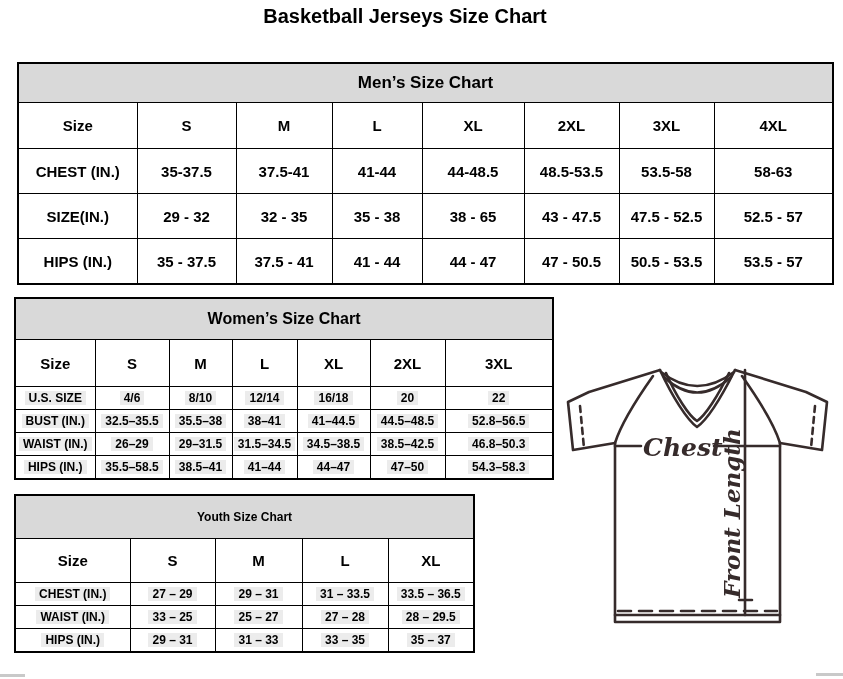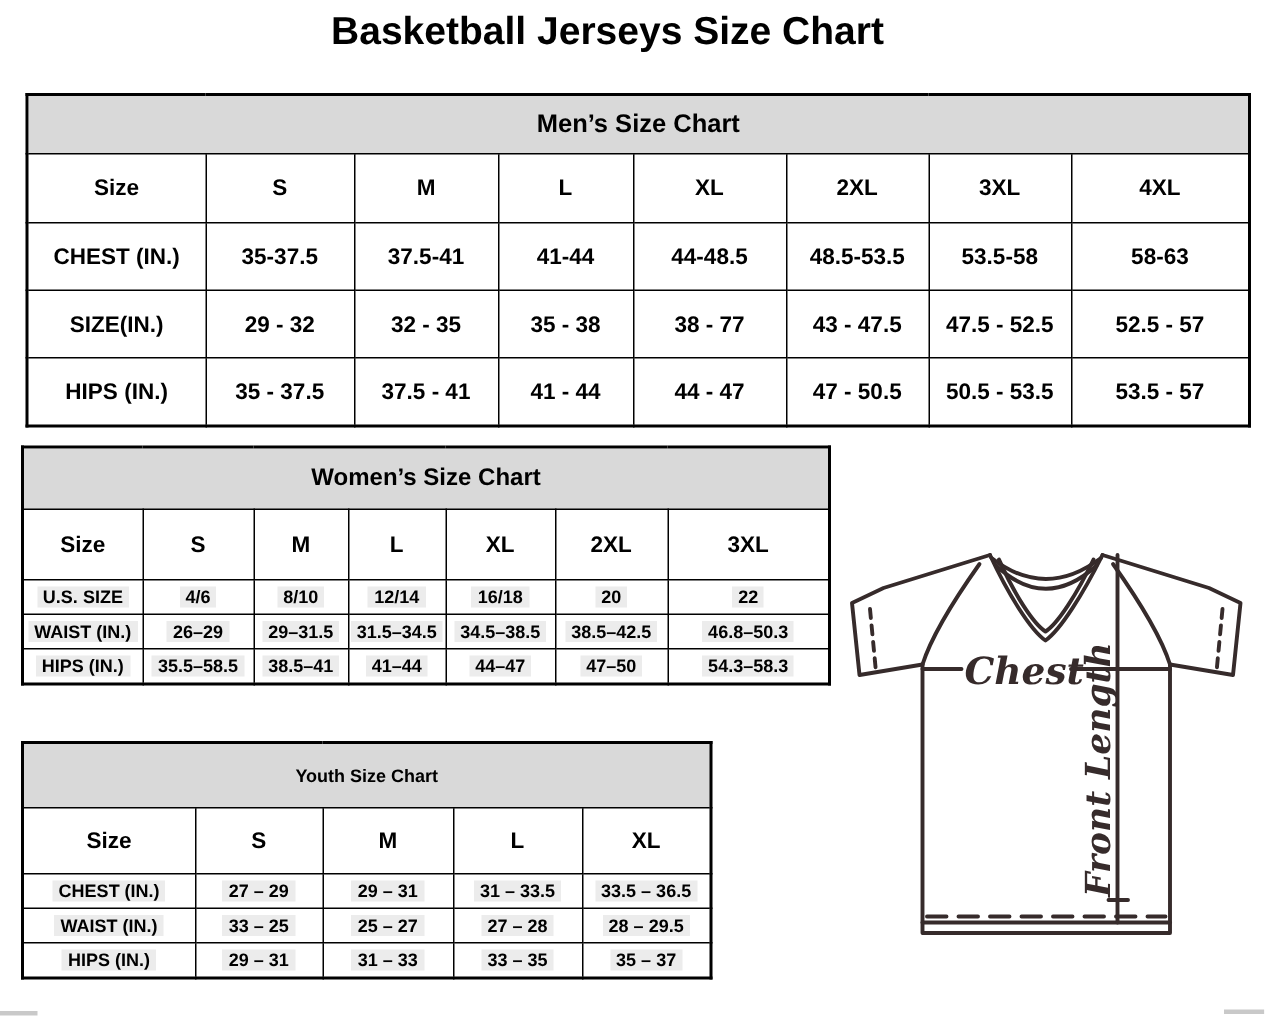--- a/index.html
+++ b/index.html
@@ -2,21 +2,21 @@
 <html><head>
 <meta charset="utf-8">
 <style>
   html,body { margin:0; padding:0; background:#fff; }
   .page {
     position:relative; width:843px; height:679px; background:#ffffff;
     font-family:"Liberation Sans", sans-serif; color:#000; overflow:hidden;
   }
   .page-title {
     position:absolute; top:5px; left:0; width:810px; text-align:center;
-    font-size:26px; font-weight:bold;
+    font-size:20px; font-weight:bold;
   }
   table.sizechart {
     position:absolute; border-collapse:collapse; table-layout:fixed;
     border:2px solid #000;
   }
   table.sizechart th, table.sizechart td {
     border:1px solid #000; text-align:center; vertical-align:middle;
     padding:0; font-weight:bold; overflow:hidden; white-space:nowrap;
   }
   .chart-title-row th { background:#d9d9d9; }
@@ -87,21 +87,21 @@
       <td>44-48.5</td>
       <td>48.5-53.5</td>
       <td>53.5-58</td>
       <td>58-63</td>
     </tr>
     <tr class="data-row">
       <th>SIZE(IN.)</th>
       <td>29 - 32</td>
       <td>32 - 35</td>
       <td>35 - 38</td>
-      <td>38 - 77</td>
+      <td>38 - 65</td>
       <td>43 - 47.5</td>
       <td>47.5 - 52.5</td>
       <td>52.5 - 57</td>
     </tr>
     <tr class="data-row">
       <th>HIPS (IN.)</th>
       <td>35 - 37.5</td>
       <td>37.5 - 41</td>
       <td>41 - 44</td>
       <td>44 - 47</td>
@@ -138,20 +138,29 @@
     <tr class="data-row">
       <th><span class="hl">U.S. SIZE</span></th>
       <td><span class="hl">4/6</span></td>
       <td><span class="hl">8/10</span></td>
       <td><span class="hl">12/14</span></td>
       <td><span class="hl">16/18</span></td>
       <td><span class="hl">20</span></td>
       <td><span class="hl">22</span></td>
     </tr>
     <tr class="data-row">
+      <th><span class="hl">BUST (IN.)</span></th>
+      <td><span class="hl">32.5–35.5</span></td>
+      <td><span class="hl">35.5–38</span></td>
+      <td><span class="hl">38–41</span></td>
+      <td><span class="hl">41–44.5</span></td>
+      <td><span class="hl">44.5–48.5</span></td>
+      <td><span class="hl">52.8–56.5</span></td>
+    </tr>
+    <tr class="data-row">
       <th><span class="hl">WAIST (IN.)</span></th>
       <td><span class="hl">26–29</span></td>
       <td><span class="hl">29–31.5</span></td>
       <td><span class="hl">31.5–34.5</span></td>
       <td><span class="hl">34.5–38.5</span></td>
       <td><span class="hl">38.5–42.5</span></td>
       <td><span class="hl">46.8–50.3</span></td>
     </tr>
     <tr class="data-row">
       <th><span class="hl">HIPS (IN.)</span></th>

